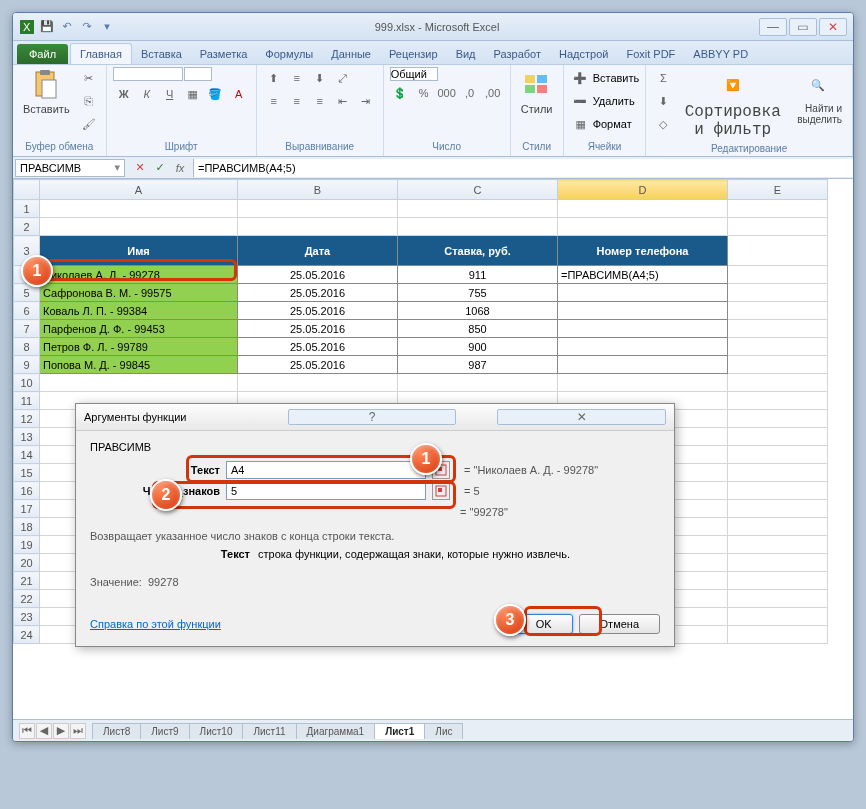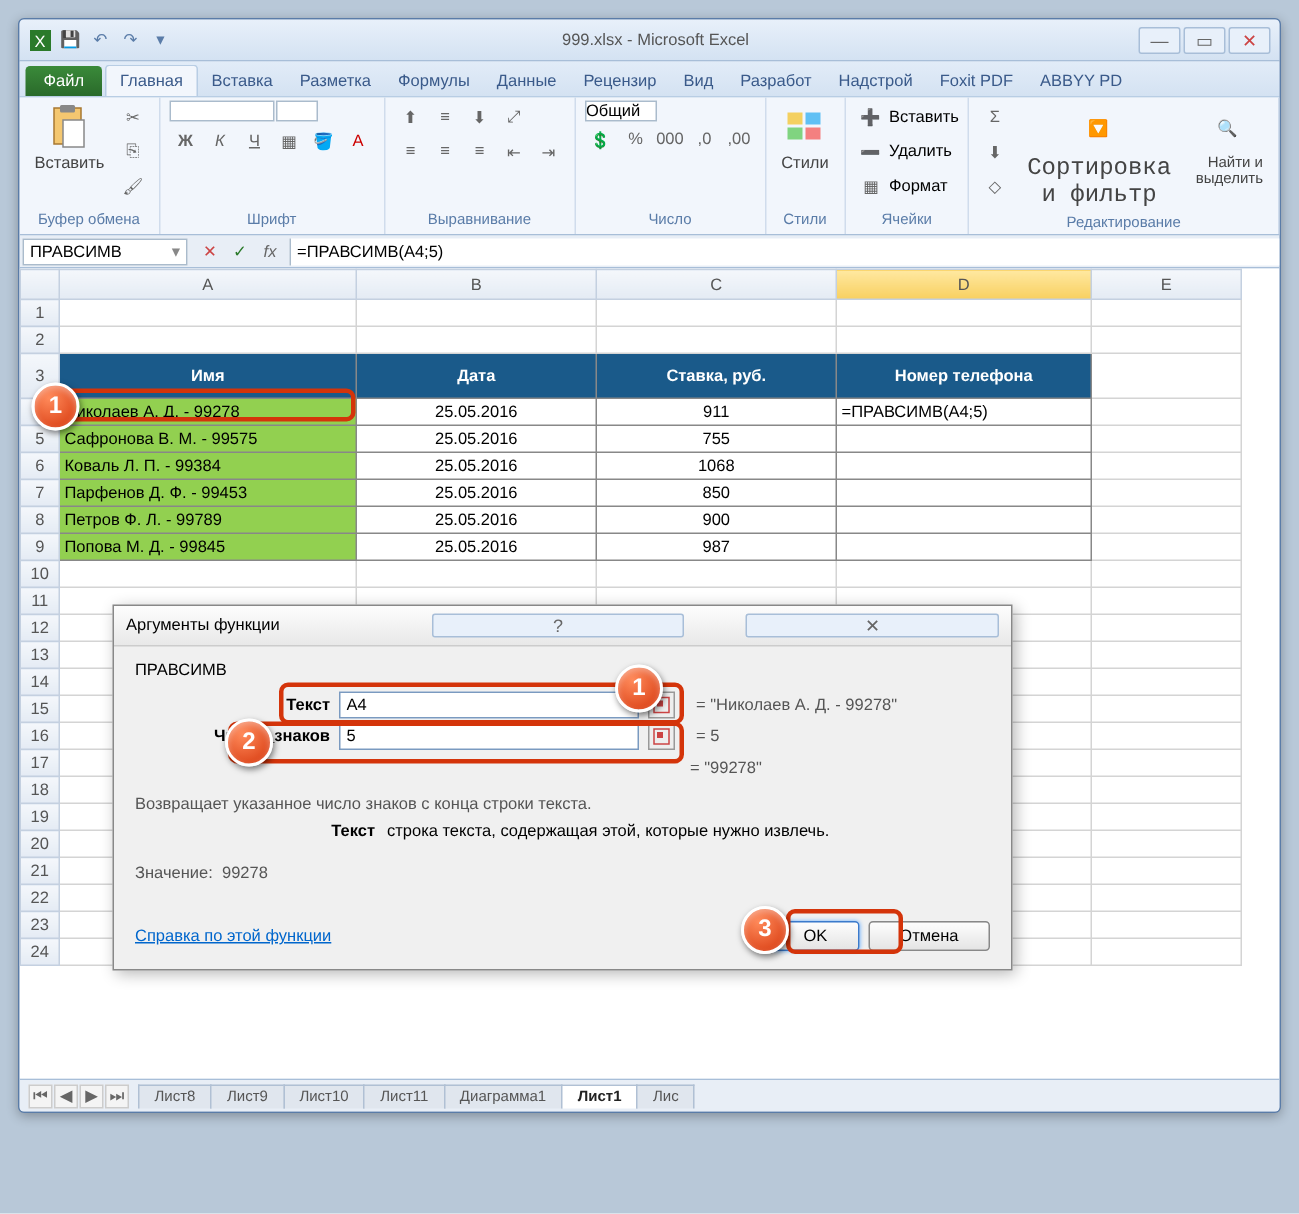--- a/index.html
+++ b/index.html
@@ -500,21 +500,21 @@
           </div>
           <div class="highlight-box" style="left:96px;top:-6px;width:270px;height:28px;"></div>
           <div class="highlight-box" style="left:62px;top:20px;width:304px;height:28px;"></div>
           <div class="callout" style="left:320px;top:-18px;">1</div>
           <div class="callout" style="left:60px;top:18px;">2</div>
         </div>
         <div style="margin-left:370px;margin-top:6px;color:#555;">= <span>"99278"</span></div>
         <div class="dlg-desc">Возвращает указанное число знаков с конца строки текста.</div>
         <div class="dlg-argdesc">
           <b>Текст</b>
-          <span style="flex:1">строка текста, содержащая этой, которые нужно извлечь.</span>
+          <span style="flex:1">строка функции, содержащая знаки, которые нужно извлечь.</span>
         </div>
         <div class="dlg-result">
           <span>Значение:</span>&nbsp;&nbsp;<span>99278</span>
         </div>
       </div>
       <div class="dlg-foot" style="position:relative;align-items:center;">
         <a class="dlg-link">Справка по этой функции</a>
         <span style="flex:1"></span>
         <button class="dlg-btn primary">OK</button>
         <button class="dlg-btn">Отмена</button>

